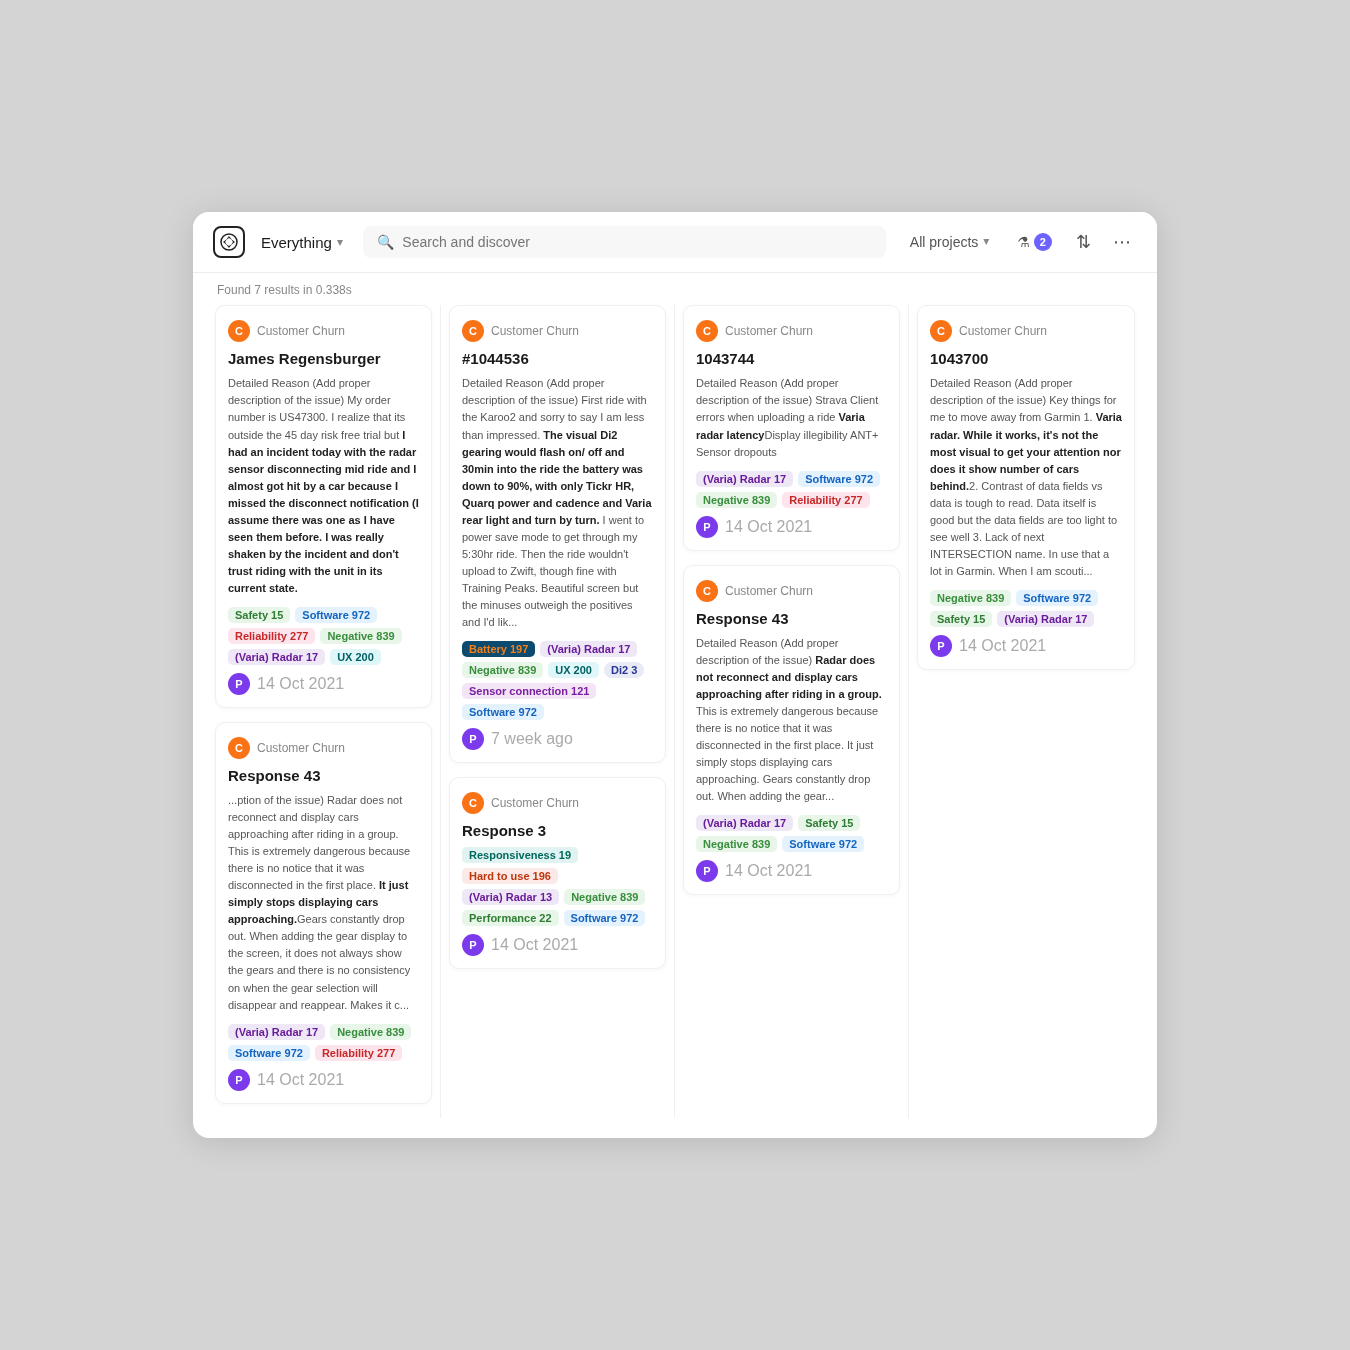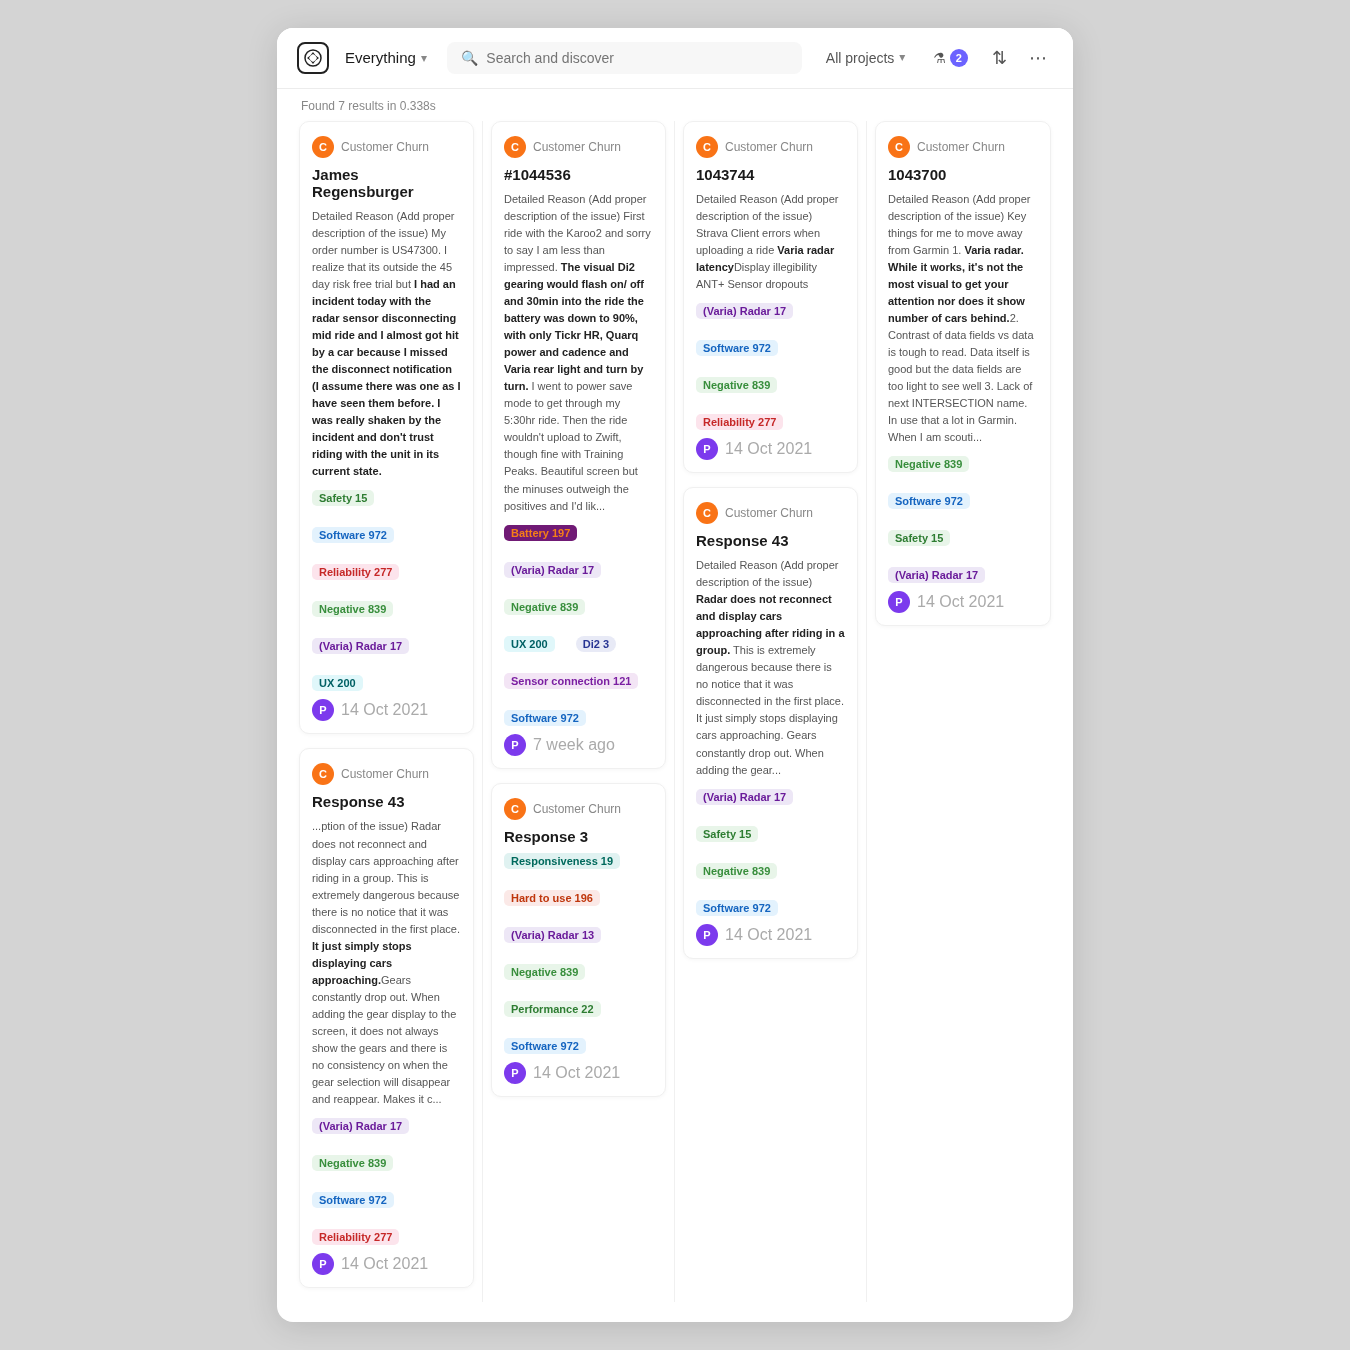--- a/index.html
+++ b/index.html
@@ -9,21 +9,21 @@
       display: flex;
       justify-content: center;
       align-items: center;
       min-height: 1350px;
       width: 1350px;
     }
     .app-container {
       background: #fff;
       border-radius: 16px;
       box-shadow: 0 4px 32px rgba(0,0,0,0.13);
-      width: 796px;
+      width: 964px;
       min-height: 780px;
       overflow: hidden;
     }
     .top-bar {
       display: flex;
       align-items: center;
       padding: 14px 20px;
       border-bottom: 1px solid #ececec;
       gap: 10px;
       background: #fff;
@@ -180,40 +180,40 @@
       line-height: 1.55;
       margin-bottom: 10px;
     }
     .card-body b, .card-body strong {
       font-weight: 700;
       color: #222;
     }
     .tags {
       display: flex;
       flex-wrap: wrap;
-      gap: 21px;
+      gap: 5px;
       margin-bottom: 8px;
     }
     .tag {
       display: inline-flex;
       align-items: center;
       gap: 3px;
       border-radius: 5px;
       font-size: 11px;
       font-weight: 600;
       padding: 2px 7px;
       white-space: nowrap;
     }
     .tag-safety { background: #e8f5e9; color: #2e7d32; }
     .tag-software { background: #e3f2fd; color: #1565c0; }
     .tag-reliability { background: #fce4ec; color: #c62828; }
     .tag-negative { background: #e8f5e9; color: #388e3c; }
     .tag-radar { background: #ede7f6; color: #6a1b9a; }
     .tag-ux { background: #e0f7fa; color: #006064; }
-    .tag-battery { background: #701a75; color: #f57f17; }
+    .tag-battery { background: #0c4a6e; color: #f57f17; }
     .tag-di2 { background: #e8eaf6; color: #283593; border-radius: 8px; }
     .tag-sensor { background: #f3e5f5; color: #7b1fa2; }
     .tag-responsiveness { background: #e0f2f1; color: #00695c; }
     .tag-hardtouse { background: #fbe9e7; color: #bf360c; }
     .tag-performance { background: #e8f5e9; color: #2e7d32; }
     .card-footer {
       display: flex;
       align-items: center;
       gap: 7px;
       margin-top: 6px;

